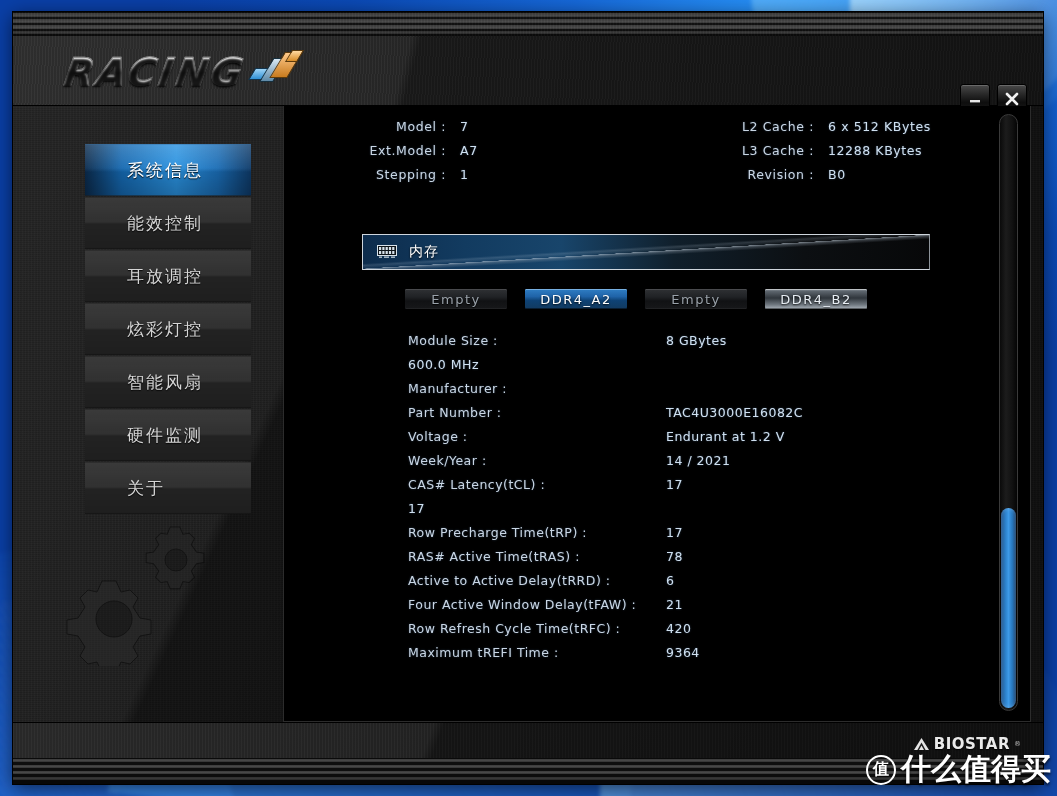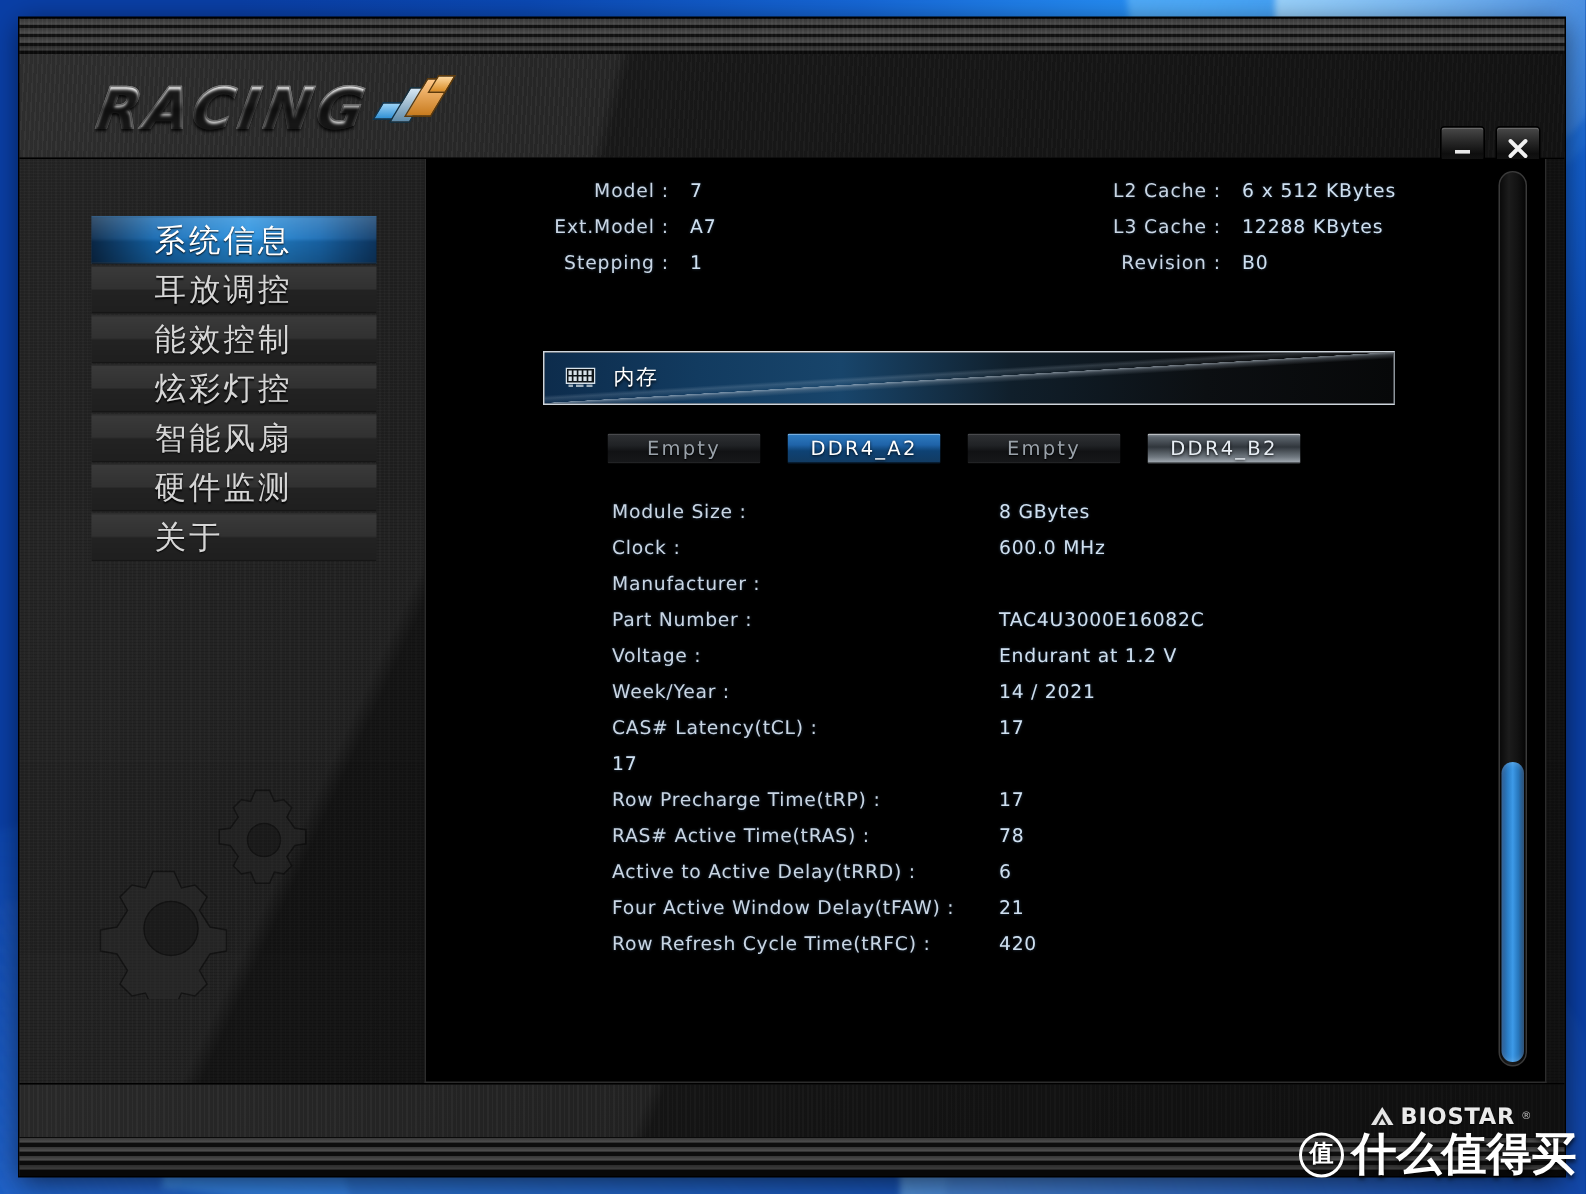--- a/index.html
+++ b/index.html
@@ -123,34 +123,35 @@
       repeating-linear-gradient(0deg, rgba(255,255,255,.018) 0 1px, rgba(0,0,0,.03) 1px 2px),
       repeating-linear-gradient(90deg, rgba(255,255,255,.02) 0 1px, rgba(0,0,0,.03) 1px 3px);
   }
 
   
   #sidebar { position: absolute; left: 0; top: 0; width: 258px; height: 100%; }
   #sidebar .gears { position: absolute; left: 40px; top: 410px; opacity: .42; }
   .nav-list { position: absolute; left: 48px; top: 38px; width: 190px; }
   .nav-item {
     position: relative;
-    height: 32px; margin-bottom: 1px;
+    height: 52px; margin-bottom: 1px;
     display: flex; align-items: center;
     padding-left: 42px;
     color: #d6d6d6;
     font-family: "DejaVu Sans", sans-serif;
-    font-size: 21px;
+    font-size: 17px;
     letter-spacing: 2px;
     background:
       linear-gradient(180deg, rgba(255,255,255,.075) 0%, rgba(255,255,255,.03) 48%, rgba(0,0,0,.18) 52%, rgba(0,0,0,.28) 100%),
       #2a2a2a;
     border-top: 1px solid rgba(255,255,255,.07);
     border-bottom: 1px solid rgba(0,0,0,.6);
     text-shadow: 0 1px 1px rgba(0,0,0,.9);
     cursor: pointer;
+    margin-left: 24px;
   }
   .nav-item.active {
     color: #ffffff;
     background:
       linear-gradient(180deg, rgba(255,255,255,.18) 0%, rgba(255,255,255,.05) 46%, rgba(0,0,0,.12) 54%, rgba(0,0,0,.25) 100%),
       linear-gradient(90deg, #0b2b4d 0%, #1568b0 22%, #2a92e0 55%, #1a6cb4 80%, #0e3a68 100%);
     border-top: 1px solid rgba(140,200,255,.35);
   }
 
   
@@ -373,24 +374,24 @@
   </div>
 
   <div id="body-area">
 
     <div id="sidebar">
       <div class="nav-list">
           <div class="nav-item active">
             <span>系统信息</span>
           </div>
           <div class="nav-item">
+            <span>能效控制</span>
+          </div>
+          <div class="nav-item">
             <span>耳放调控</span>
-          </div>
-          <div class="nav-item">
-            <span>能效控制</span>
           </div>
           <div class="nav-item">
             <span>炫彩灯控</span>
           </div>
           <div class="nav-item">
             <span>智能风扇</span>
           </div>
           <div class="nav-item">
             <span>硬件监测</span>
           </div>
@@ -478,21 +479,20 @@
           <div class="slot-tab empty">Empty</div>
           <div class="slot-tab silver">DDR4_B2</div>
         </div>
 
       <div id="mem-details">
           <div class="mem-row">
             <span class="mem-label">Module Size :</span>
             <span class="mem-value">8 GBytes</span>
           </div>
           <div class="mem-row">
-            <span class="mem-label">Clock :</span>
             <span class="mem-value">600.0 MHz</span>
           </div>
           <div class="mem-row">
             <span class="mem-label">Manufacturer :</span>
             <span class="mem-value"></span>
           </div>
           <div class="mem-row">
             <span class="mem-label">Part Number :</span>
             <span class="mem-value">TAC4U3000E16082C</span>
           </div>
@@ -523,20 +523,24 @@
             <span class="mem-label">Active to Active Delay(tRRD) :</span>
             <span class="mem-value">6</span>
           </div>
           <div class="mem-row">
             <span class="mem-label">Four Active Window Delay(tFAW) :</span>
             <span class="mem-value">21</span>
           </div>
           <div class="mem-row">
             <span class="mem-label">Row Refresh Cycle Time(tRFC) :</span>
             <span class="mem-value">420</span>
+          </div>
+          <div class="mem-row">
+            <span class="mem-label">Maximum tREFI Time :</span>
+            <span class="mem-value">9364</span>
           </div>
         </div>
 
       <div id="scroll-track">
         <div id="scroll-thumb"></div>
       </div>
     </div>
   </div>
 
   <div id="bottom-frame">

